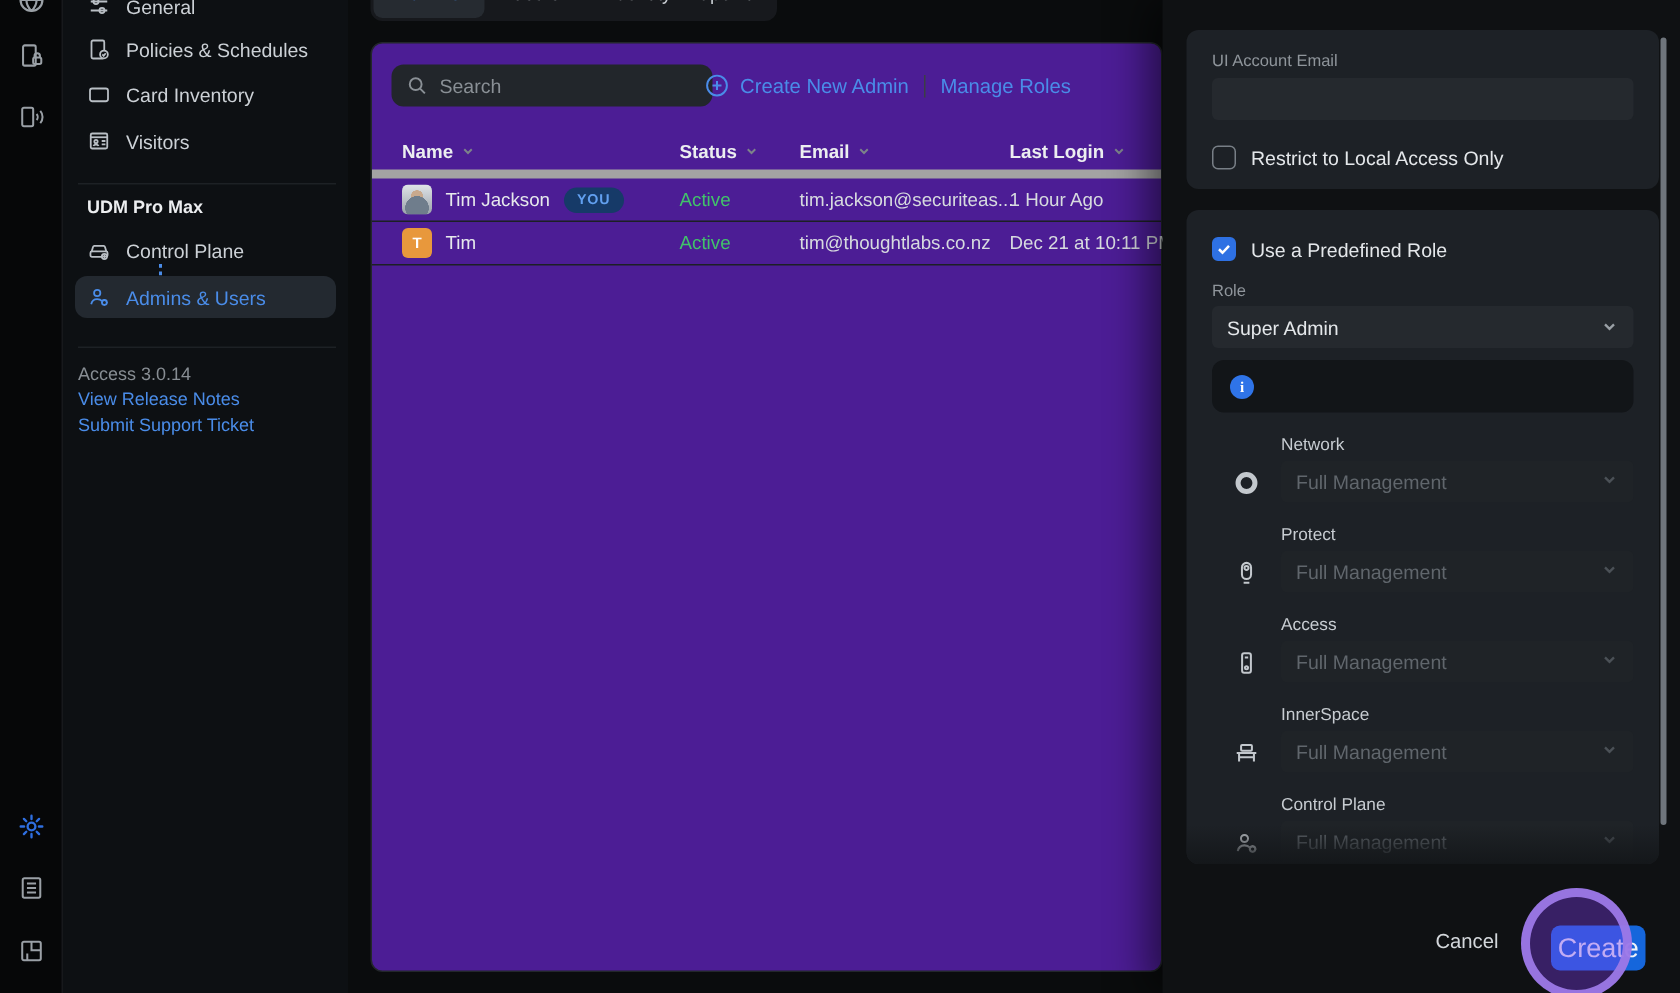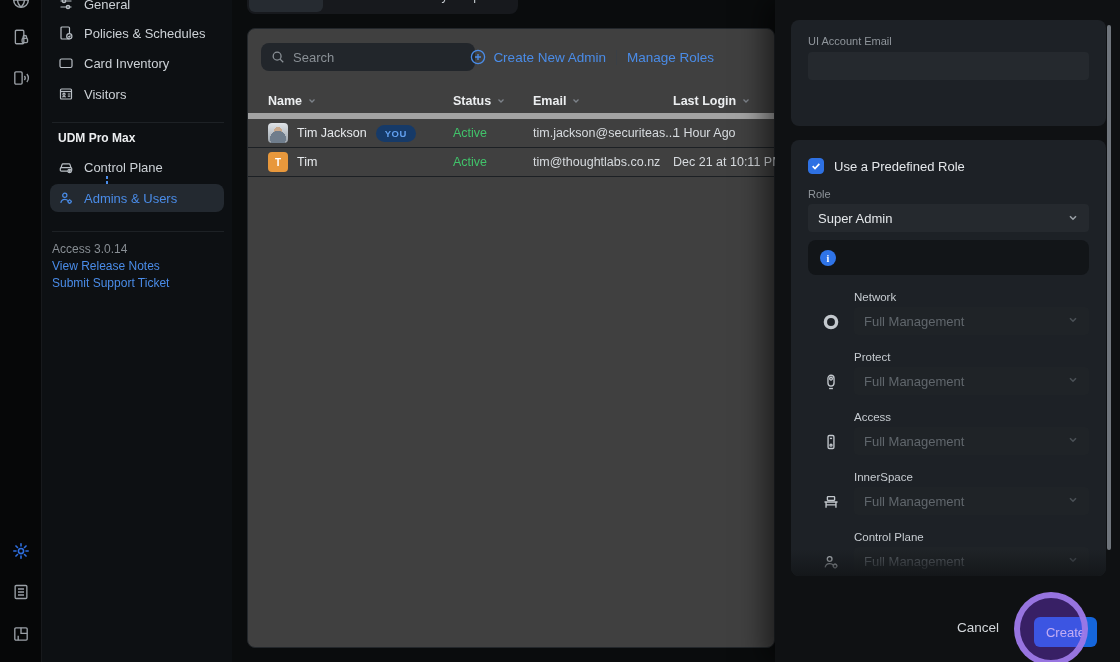--- a/index.html
+++ b/index.html
@@ -24,21 +24,21 @@
   .side-version { position:absolute; left:10px; font-size:12px; color:#878d93; }
   .side-link { position:absolute; left:10px; font-size:12px; color:#4a8ce8; cursor:pointer; }
   .connector { position:absolute; left:64px; top:176px; width:2px; height:16px; background-image:linear-gradient(#4a8ce8 55%, transparent 55%); background-size:2px 5px; }
 
   
   .tabbar { position:absolute; left:247px; top:-22px; height:36px; background:#17191d; border-radius:8px; display:flex; align-items:center; padding:2px; gap:2px; }
   .tab { height:32px; display:flex; align-items:center; padding:0 16px; font-size:12.5px; color:#c6cbd0; border-radius:6px; cursor:pointer; white-space:nowrap; }
   .tab.active { background:#262b31; color:#4a8ce8; }
 
   
-  .table-card { position:absolute; left:247px; top:28px; width:528px; height:620px; background:#404040; border:1px solid #23272b; border-radius:8px; }
+  .table-card { position:absolute; left:247px; top:28px; width:528px; height:620px; background:#4c1d95; border:1px solid #23272b; border-radius:8px; }
   .search-box { position:absolute; left:13px; top:14px; width:214px; height:28px; background:#22262b; border-radius:8px; display:flex; align-items:center; gap:8px; padding:0 10px; cursor:text; }
   .search-box input { background:transparent; border:none; outline:none; color:#d7dbdf; font-size:13px; width:160px; font-family:inherit; }
   .search-box input::placeholder { color:#8a9096; }
   .toolbar-right { position:absolute; right:60px; top:14px; height:28px; display:flex; align-items:center; gap:10px; }
   .link-btn { display:flex; align-items:center; gap:7px; color:#4a8ce8; font-size:13.5px; cursor:pointer; white-space:nowrap; }
   .vdiv { width:1px; height:15px; background:#3a3f45; }
 
   .thead { position:absolute; left:0; top:56px; width:100%; height:34px; border-bottom:6px solid #a3a3a3; }
   .th { position:absolute; top:9px; display:flex; align-items:center; gap:5px; font-size:12.5px; font-weight:bold; color:#eceef0; cursor:pointer; }
   .th svg, .chev { color:#7d838a; }
@@ -76,21 +76,21 @@
   .app-row { position:relative; margin-top:16px; padding-left:46px; }
   .app-icon { position:absolute; left:14px; top:22px; width:18px; height:18px; color:#c3c8cd; }
   .app-icon svg { width:18px; height:18px; }
   .app-label { font-size:11.5px; color:#c7ccd1; }
   .select.disabled { background:#1f2327; color:#60666c; cursor:default; }
   .select.disabled .chev { color:#4b5157; }
   .card-fade { position:absolute; left:0; bottom:0; width:100%; height:26px; background:linear-gradient(rgba(29,33,38,0), #14171a); pointer-events:none; }
 
   .modal-footer { position:absolute; left:0; bottom:0; width:100%; height:56px; }
   .btn-cancel { position:absolute; right:121px; top:14px; font-size:13.5px; color:#d3d7db; background:none; border:none; cursor:pointer; font-family:inherit; }
-  .btn-create { position:absolute; right:23px; top:11px; width:63px; height:30px; background:#1566dc; color:#eef2f8; border:none; border-radius:6px; font-size:13px; cursor:pointer; font-family:inherit; }
+  .btn-create { position:absolute; right:23px; top:11px; width:63px; height:30px; background:#1566dc; color:#eef2f8; border:none; border-radius:6px; font-size:18px; cursor:pointer; font-family:inherit; }
   .scroll-thumb { position:absolute; right:9px; top:25px; width:4px; height:525px; background:#6f757c; border-radius:2px; cursor:grab; }
 
   .click-circle { position:absolute; left:1014px; top:592px; width:74px; height:74px; border-radius:50%; border:6px solid rgba(157,121,232,.95); background:rgba(124,58,237,.38); z-index:50; pointer-events:none; }
 </style>
 </head>
 <body>
 
 <div class="screen">
 
   <div class="rail">
@@ -271,20 +271,24 @@
           <div class="td" style="left: 425px;">Dec 21 at 10:11 PM</div>
         </div>
       </div>
   </div>
 
   <div class="modal">
 
     <div class="mcard mcard1">
       <div class="mlabel">UI Account Email</div>
       <input class="minput" value="" style="">
+      <div class="chkrow">
+        <div class="chk"></div>
+        <div class="chklabel">Restrict to Local Access Only</div>
+      </div>
     </div>
 
     <div class="mcard mcard2">
       <div class="chkrow">
         <div class="chk checked">
           <svg width="10" height="10" viewBox="0 0 12 12" fill="none" stroke="#fff" stroke-width="2">
               <path d="M2 6.2l2.8 2.8L10 3.5"></path>
             </svg>
         </div>
         <div class="chklabel">Use a Predefined Role</div>

